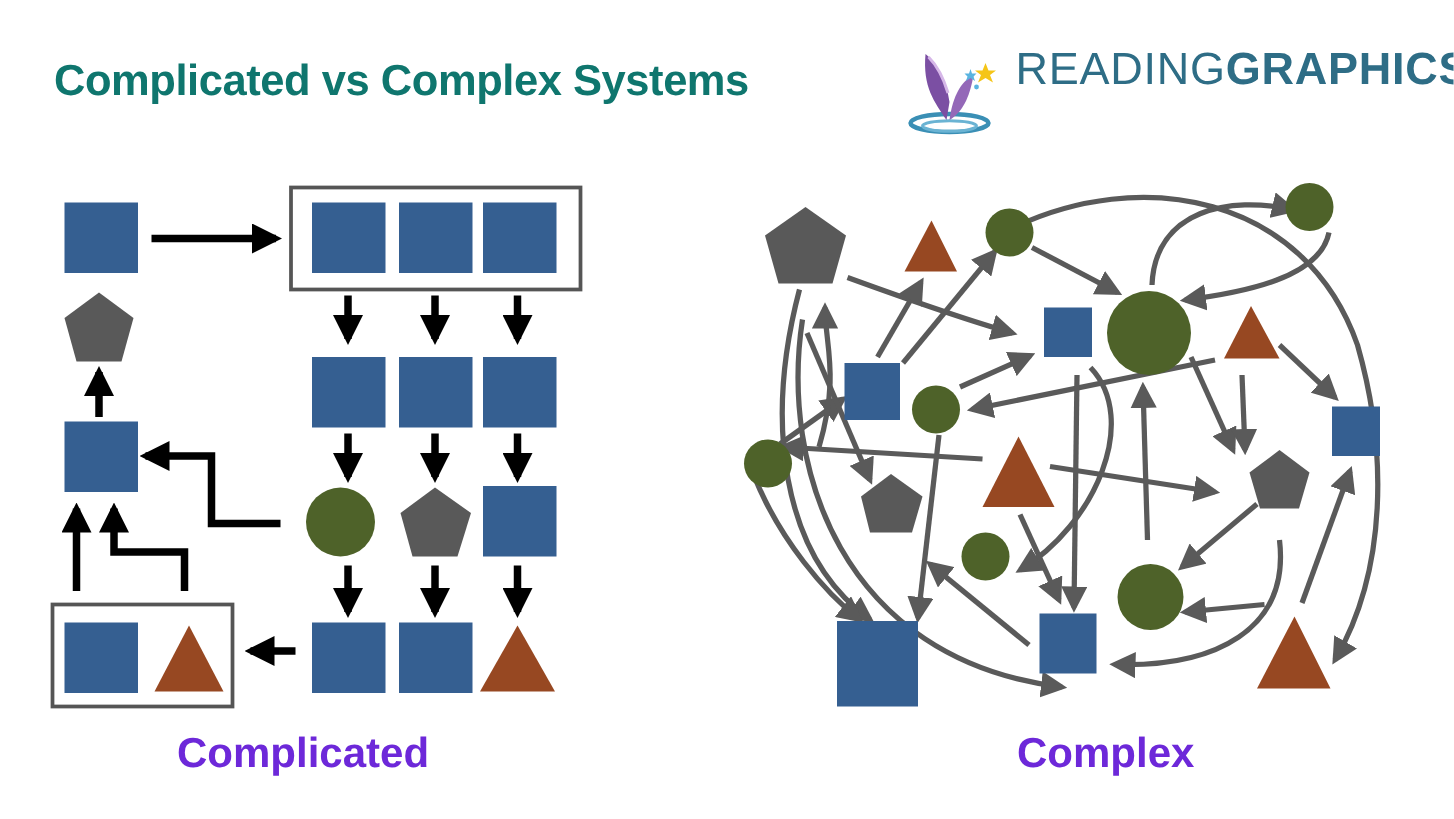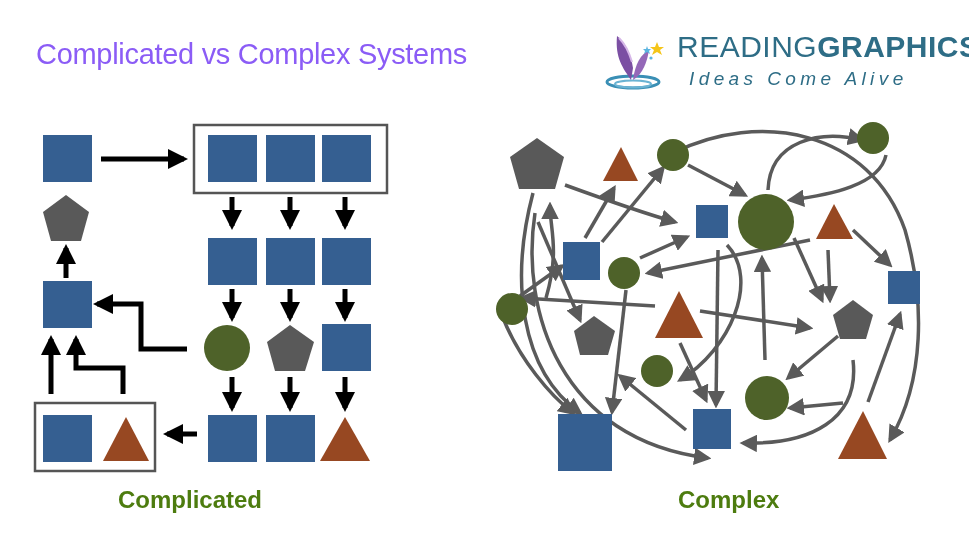--- a/index.html
+++ b/index.html
@@ -1,44 +1,43 @@
 <!DOCTYPE html>
 <html><head>
 <meta charset="utf-8">
 <style>
   html, body { margin:0; padding:0; background:#ffffff; }
   body { width:969px; height:546px; position:relative; overflow:hidden; font-family:"Liberation Sans", sans-serif; }
-  #title { position:absolute; left:36px; top:38px; font-family:"Liberation Sans", sans-serif; font-weight:normal; font-size:29px; color:#8b5cf6; letter-spacing:-0.3px; white-space:nowrap; }
+  #title { position:absolute; left:36px; top:38px; font-family:"Liberation Sans", sans-serif; font-weight:bold; font-size:29px; color:#0f766e; letter-spacing:-0.3px; white-space:nowrap; }
   #logo { position:absolute; left:605px; top:28px; width:340px; height:65px; }
   #logo-brand { position:absolute; left:72px; top:2px; font-size:30px; color:#2e6d86; white-space:nowrap; letter-spacing:0.5px; }
   #logo-brand b { font-weight:bold; }
   #logo-tag { position:absolute; left:84px; top:40px; font-size:19px; font-style:italic; color:#2e6d86; letter-spacing:4.4px; white-space:nowrap; }
   #diagram { position:absolute; left:0; top:0; }
-  .cap { position:absolute; font-size:24px; color:#4d7c0f; font-weight:bold; white-space:nowrap; }
+  .cap { position:absolute; font-size:28px; color:#6d28d9; font-weight:bold; white-space:nowrap; }
   #cap-left { left:118px; top:486px; }
   #cap-right { left:678px; top:486px; }
 </style>
 </head>
 <body>
 
 <div id="title">Complicated vs Complex Systems</div>
 
 <div id="logo">
   <svg width="62" height="65" viewBox="0 0 62 65" style="position:absolute;left:0;top:0">
     <ellipse cx="28" cy="54" rx="26" ry="6" fill="none" stroke="#3a8fb5" stroke-width="3"></ellipse>
     <ellipse cx="28" cy="56" rx="18" ry="3.5" fill="none" stroke="#6ab3d3" stroke-width="2"></ellipse>
     <path d="M26 52 C18 40 10 30 12 8 C20 14 26 26 28 40 Z" fill="#7b4fa3"></path>
     <path d="M28 52 C30 36 36 26 44 22 C42 34 38 46 28 52 Z" fill="#9468b8"></path>
     <path d="M14 10 C20 16 24 24 27 34" stroke="#d6b7e8" stroke-width="2" fill="none"></path>
     <polygon points="52,14 54,19 59,19 55,22 57,27 52,24 47,27 49,22 45,19 50,19" fill="#f5c518"></polygon>
     <polygon points="42,18 43,21 46,21 44,23 45,26 42,24 39,26 40,23 38,21 41,21" fill="#5ab4e0"></polygon>
     <circle cx="46" cy="30" r="1.6" fill="#5ab4e0"></circle>
   </svg>
   <div id="logo-brand"><span>READING</span><b>GRAPHICS</b></div>
-  <div id="logo-tag">Ideas Come Alive</div>
 </div>
 
 <svg id="diagram" width="969" height="546" viewBox="0 0 969 546">
   <defs>
     <marker id="ab" viewBox="0 0 10 10" refX="8" refY="5" markerWidth="4" markerHeight="4" orient="auto">
       <path d="M0,0 L10,5 L0,10 Z" fill="#000"></path>
     </marker>
     <marker id="ag" viewBox="0 0 10 10" refX="8" refY="5" markerWidth="5" markerHeight="5" orient="auto">
       <path d="M0,0 L10,5 L0,10 Z" fill="#5a5a5a"></path>
     </marker>

